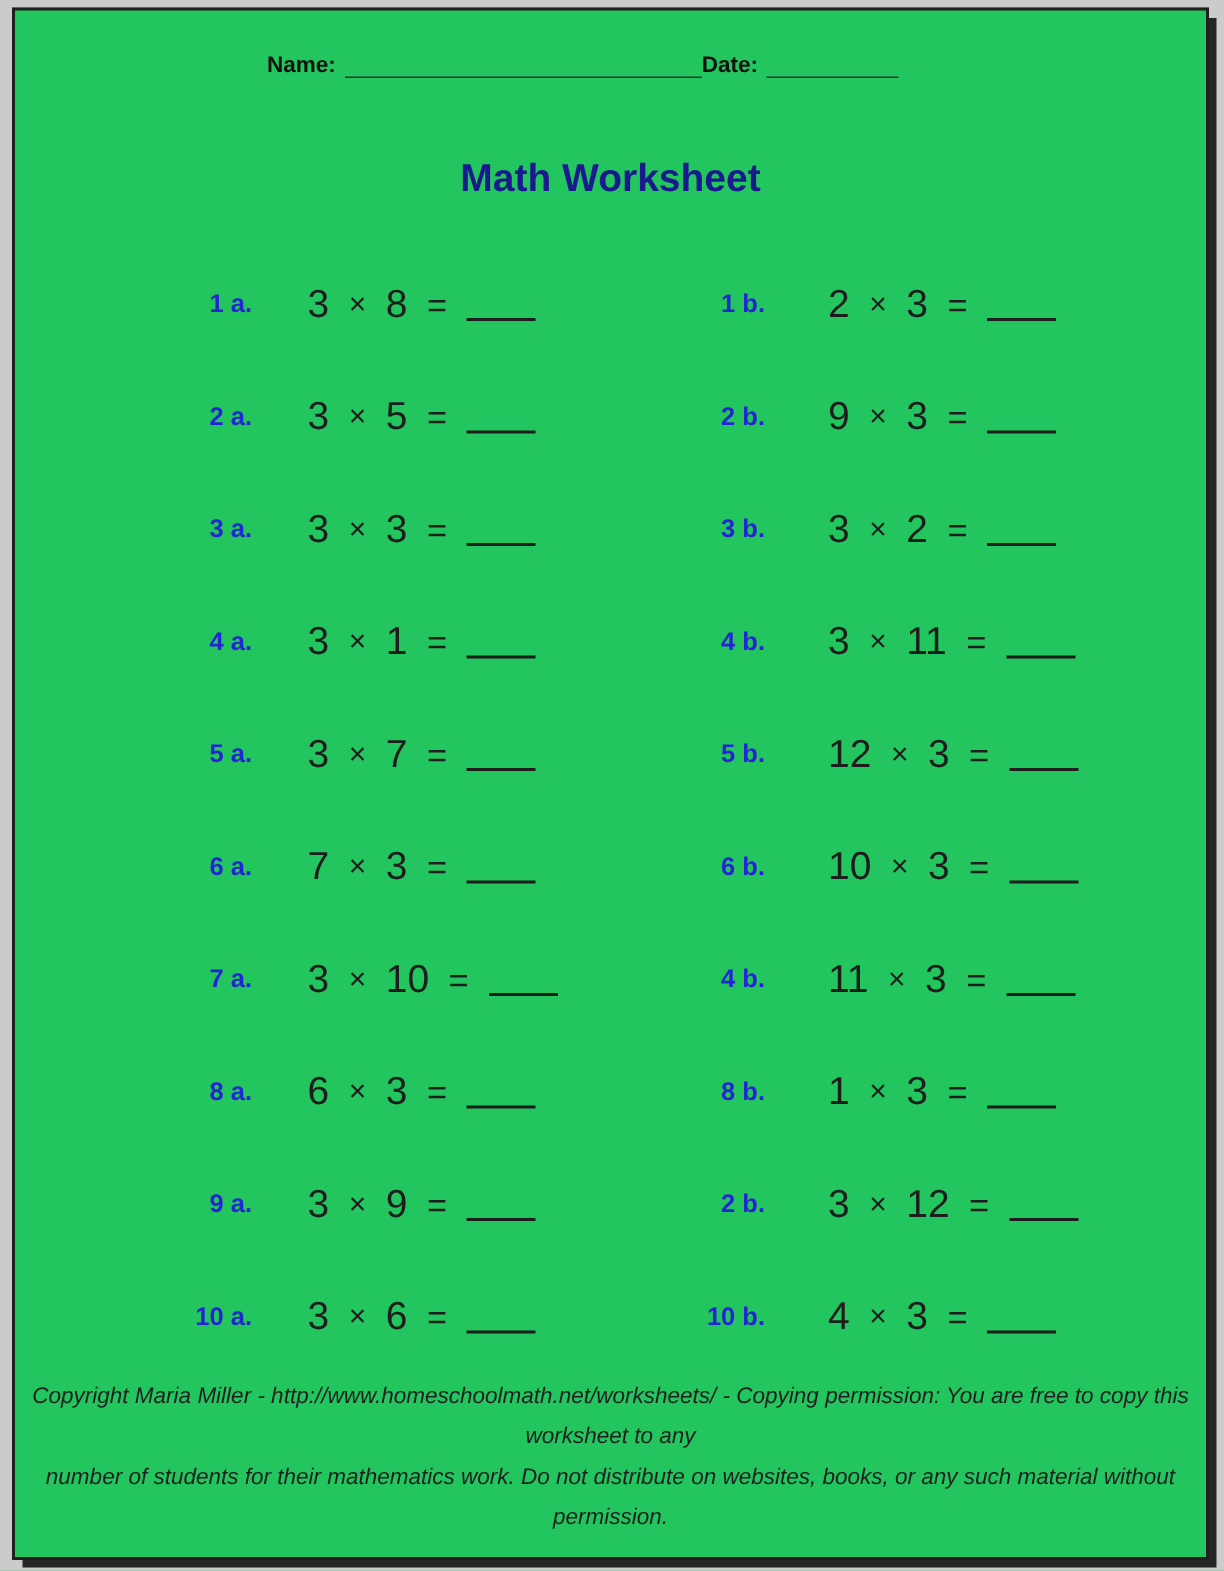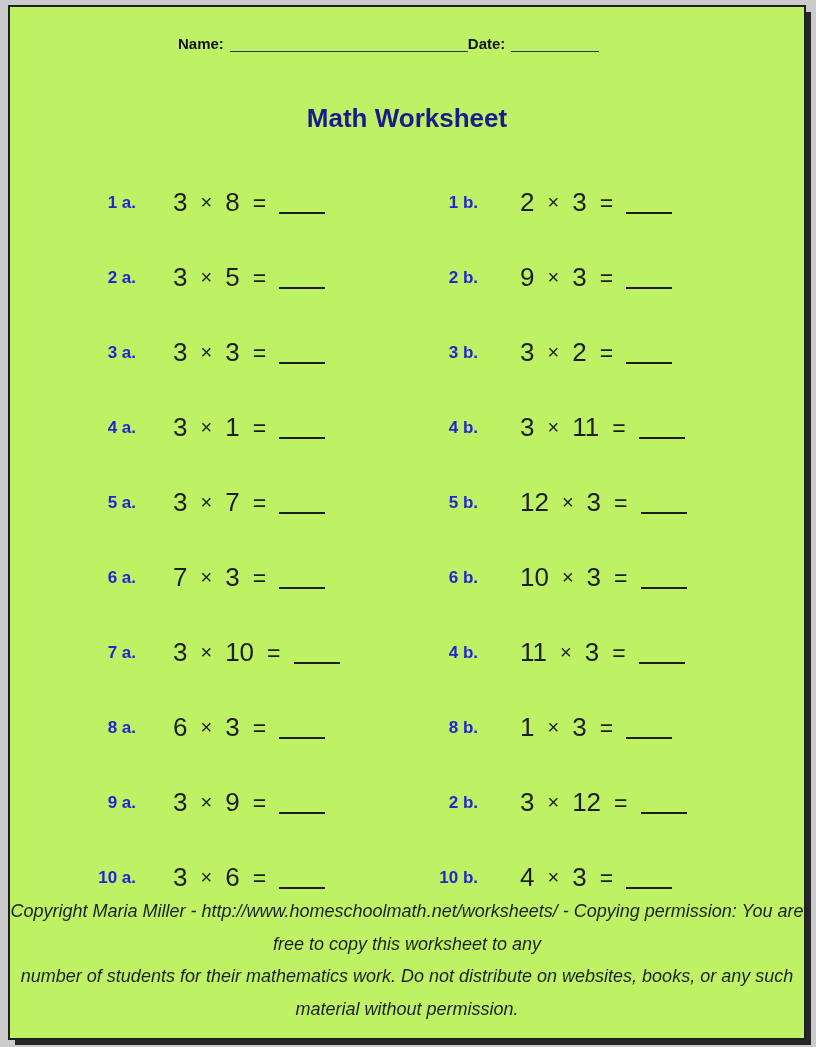--- a/index.html
+++ b/index.html
@@ -6,21 +6,21 @@
   html, body {
     width: 816px; height: 1047px;
     background: #cbcbcb;
     font-family: "Liberation Sans", sans-serif;
     overflow: hidden;
   }
   .page {
     position: absolute;
     left: 8px; top: 5px;
     width: 798px; height: 1035px;
-    background: #bef264;
+    background: #22c55e;
     border: 2px solid #1f1f1f;
     box-shadow: 6px 6px 0 -1px #262626;
   }
   
   .header {
     position: absolute;
     top: 28px; left: 168px;
     display: flex;
     align-items: flex-end;
     font-weight: bold;
@@ -46,20 +46,21 @@
     color: #1a1a8e;
   }
   
   .problems { position: absolute; top: 158px; left: 0; right: 0; }
   .prow {
     display: grid;
     grid-template-columns: 70px 270px 72px auto;
     padding-left: 56px;
     height: 75px;
     align-items: center;
+    margin-left: 32px;
   }
   .plabel {
     text-align: right;
     color: #2424d4;
     font-weight: bold;
     font-size: 17px;
   }
   .pexpr {
     display: flex;
     align-items: baseline;
@@ -78,21 +79,21 @@
     border-bottom: 2px solid #1d1d1d;
     position: relative;
     top: 3px;
   }
   
   .footer {
     position: absolute;
     bottom: 13px; left: 0; right: 0;
     text-align: center;
     font-style: italic;
-    font-size: 18px;
+    font-size: 15px;
     color: #1f1f1f;
     line-height: 1.8;
   }
 </style>
 </head>
 <body>
 
 <div class="page">
 
   <div class="header">

